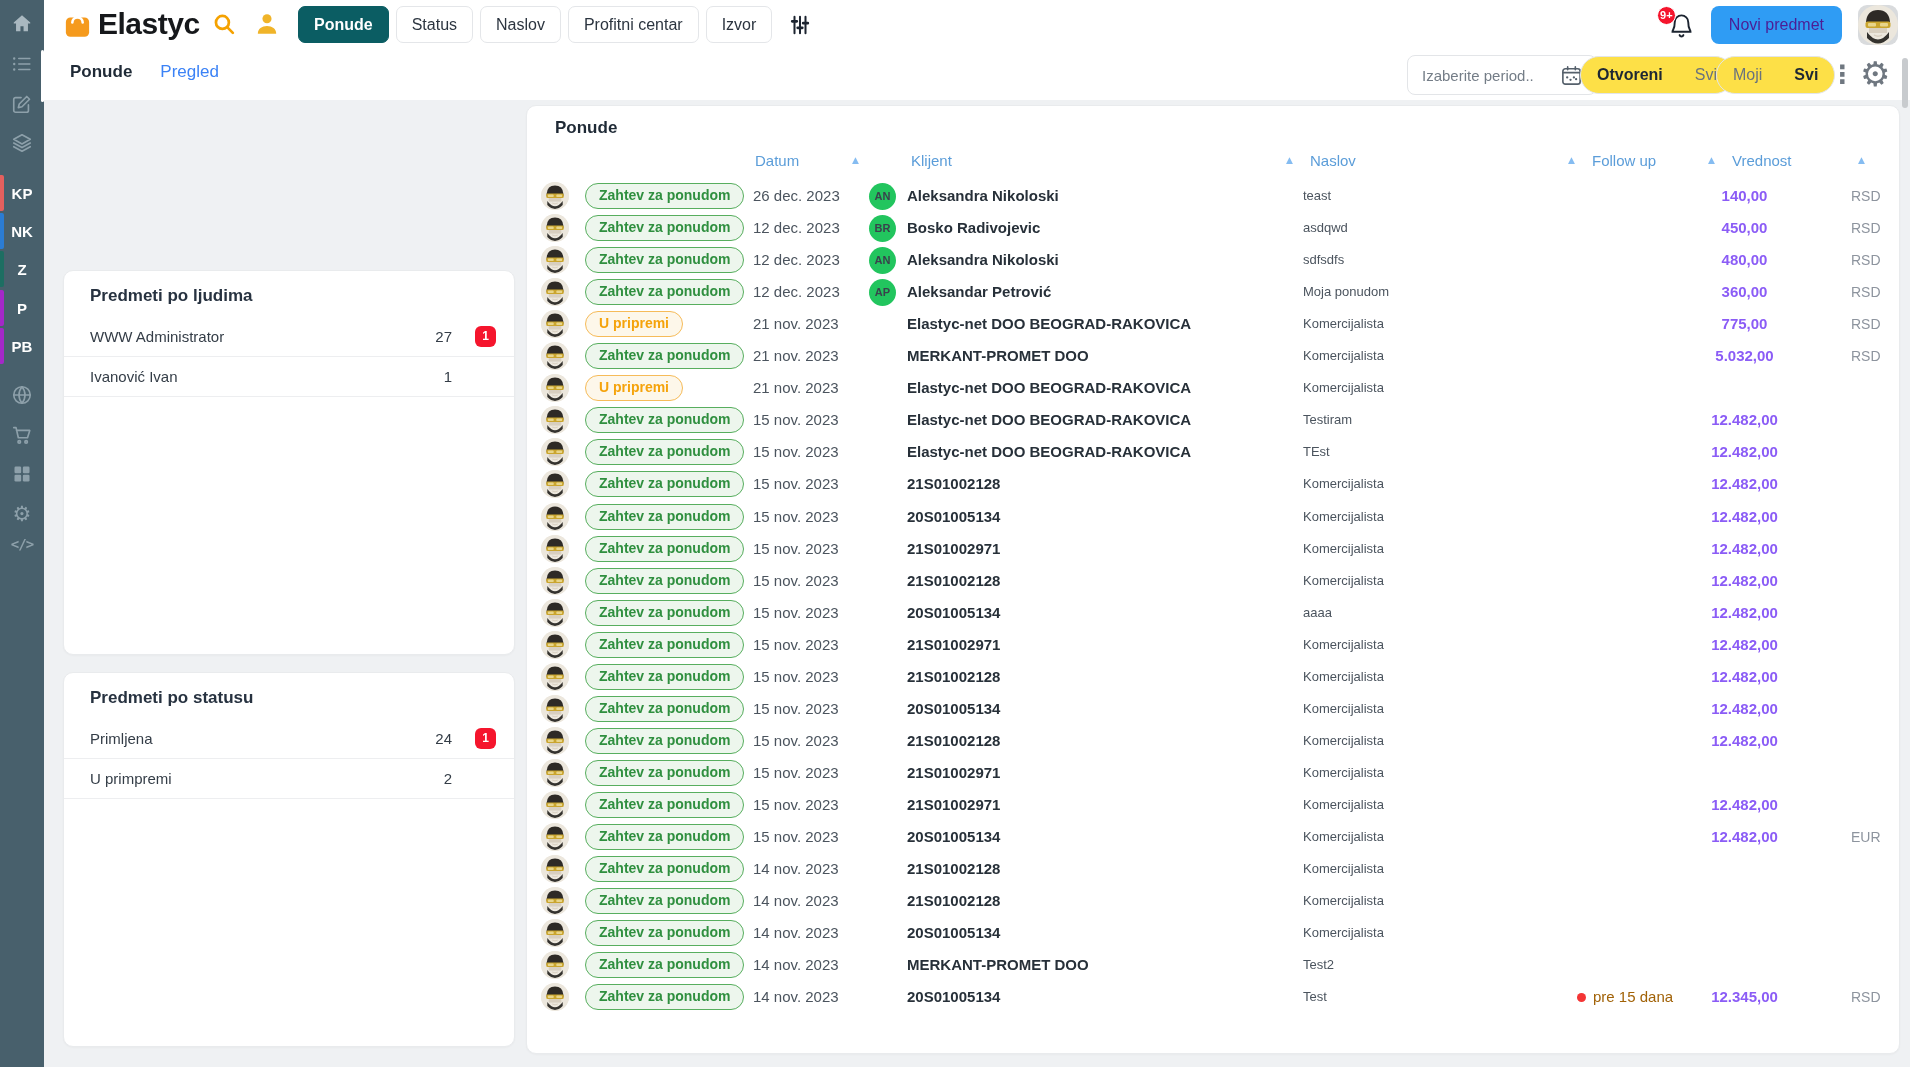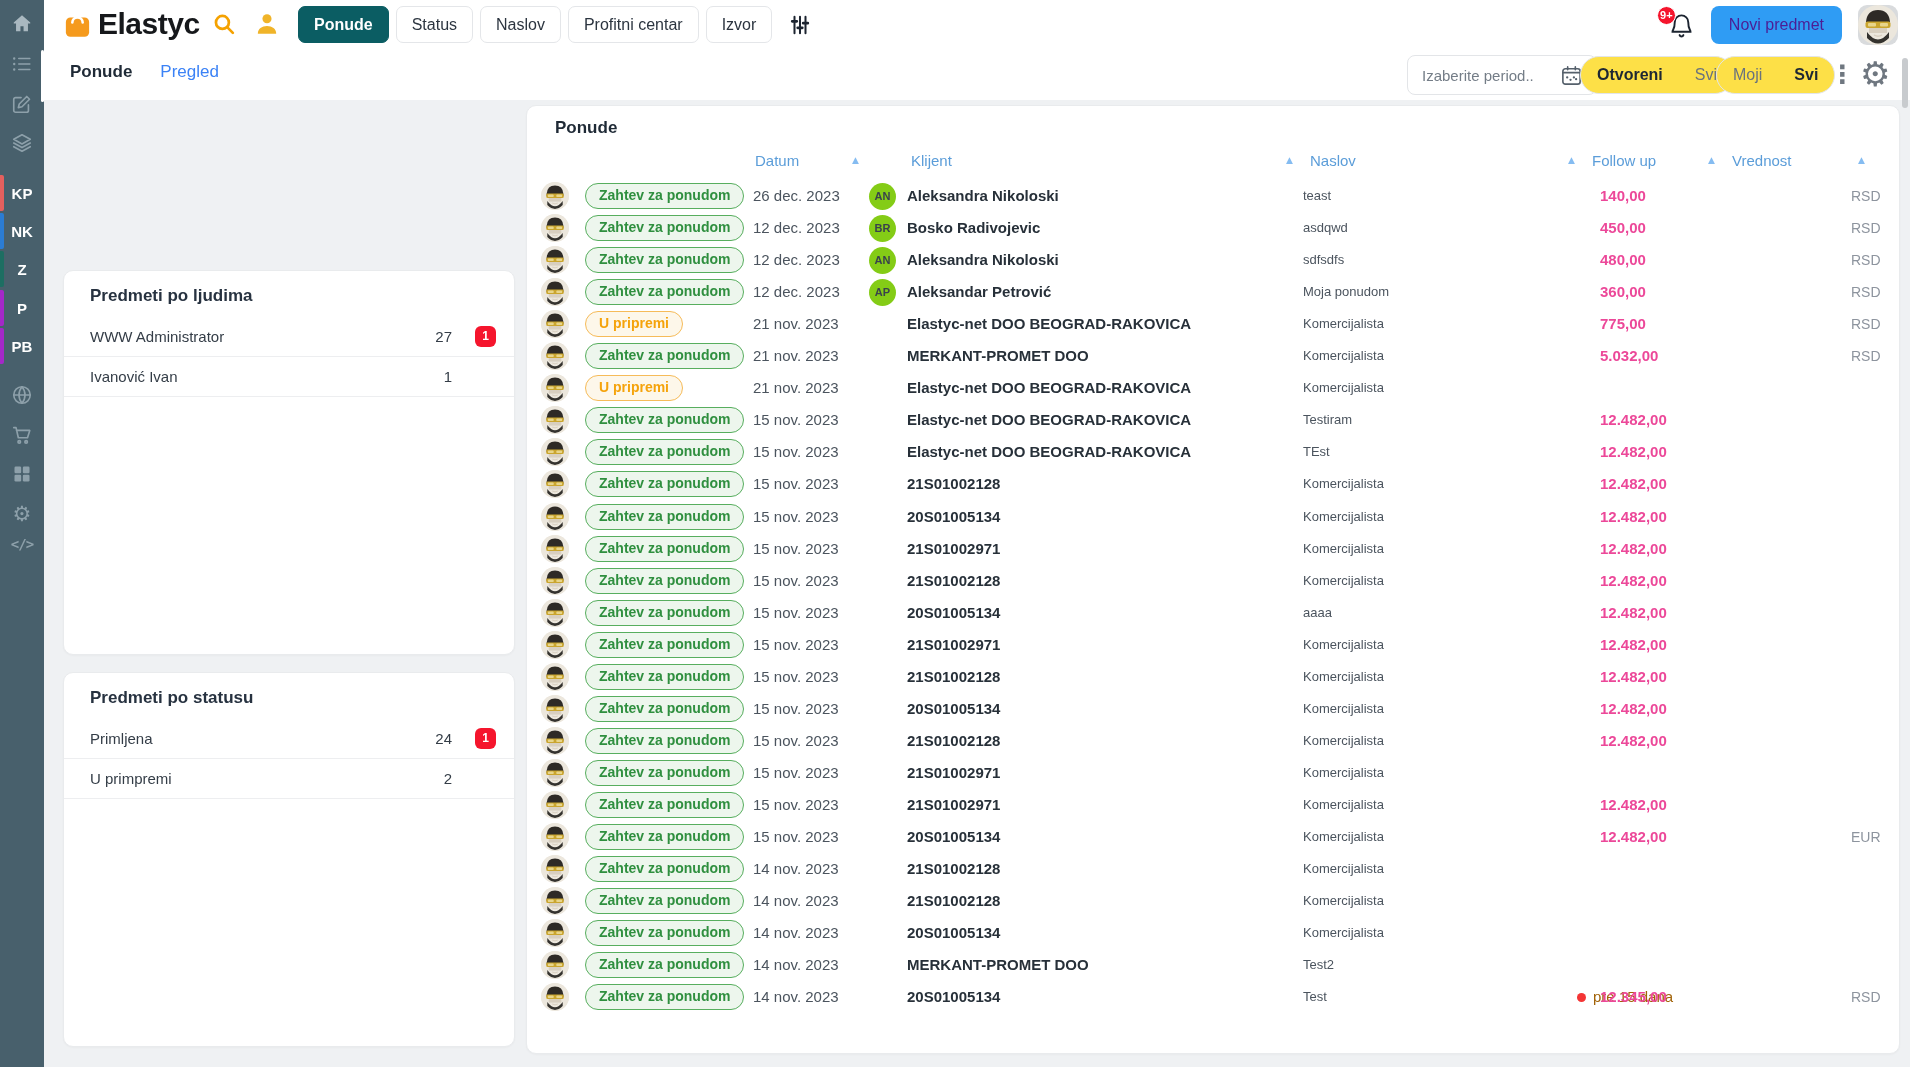--- a/index.html
+++ b/index.html
@@ -69,26 +69,26 @@
   .th{position:absolute;top:46px;font-size:15px;color:#5b9dd9;cursor:pointer;white-space:nowrap}
   .sarr{position:absolute;top:49px;font-size:9px;color:#85bcf1;cursor:pointer;font-family:"DejaVu Sans",sans-serif}
   .rows{position:absolute;left:0;top:74px;right:0;bottom:0}
   .trow{position:absolute;left:0;right:0;height:32px;line-height:32px;cursor:pointer}
   .trow span{position:absolute;white-space:nowrap}
   .avatar{left:14px;top:2px;width:28px;height:28px;border-radius:50%;overflow:hidden;background:#ece7dd}
   .pill{left:58px;top:3px;height:26px;line-height:23px;padding:0 13px;border-radius:14px;font-size:14px;font-weight:600}
   .pill.green{color:#2f8f3f;border:1.5px solid #57ae5e;background:#edf6ed}
   .pill.orange{color:#f5a30b;border:1.5px solid #f6bb59;background:#fdf7ea}
   .c-date{left:226px;color:#4b545e;font-size:15px}
-  .ibadge{left:342px;top:3px;width:27px;height:27px;line-height:27px;border-radius:50%;background:#84cc16;color:#39424c;font-size:11px;font-weight:700;text-align:center}
+  .ibadge{left:342px;top:3px;width:27px;height:27px;line-height:27px;border-radius:50%;background:#22c55e;color:#39424c;font-size:11px;font-weight:700;text-align:center}
   .c-client{left:380px;color:#273039;font-weight:600;font-size:15px}
   .c-naslov{left:776px;color:#4b545e;font-size:13px}
   .c-follow{left:1050px;color:#a16207;font-size:15px}
   .fdot{display:inline-block;width:9px;height:9px;border-radius:50%;background:#f43535;margin-right:7px;position:static !important}
-  .c-value{left:1073px;width:195px;text-align:left;font-weight:700;color:#ec4899;font-size:15px}
+  .c-value{left:1120px;width:195px;text-align:center;font-weight:700;color:#8b5cf6;font-size:15px}
   .c-cur{left:1324px;width:50px;color:#8d949e;font-size:14px}
 </style>
 </head>
 <body>
 
 <aside class="sidebar" id="sidebar">
   <div class="sb-indicator"></div>
 <div class="sb-item first" style="top: 6px;">
       <svg width="22" height="22" viewBox="0 0 24 24" fill="currentColor">
         <path d="M3 11.5 12 3.5l9 8v1h-2.5V21h-4.8v-5.5h-3.4V21H5.5v-8.5H3z"></path>

